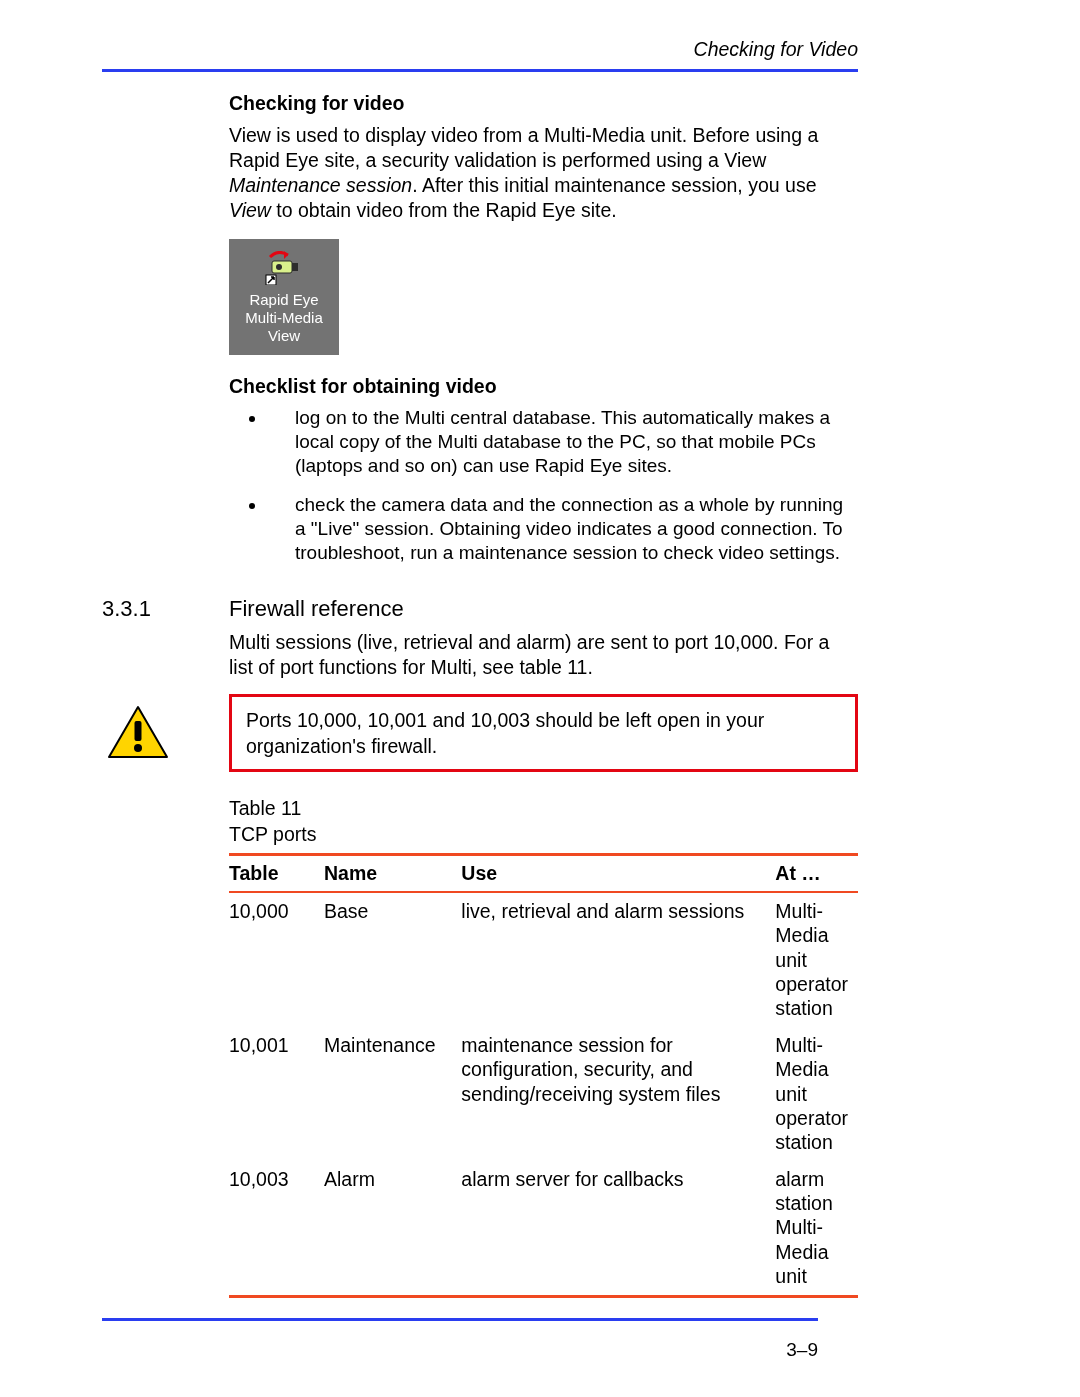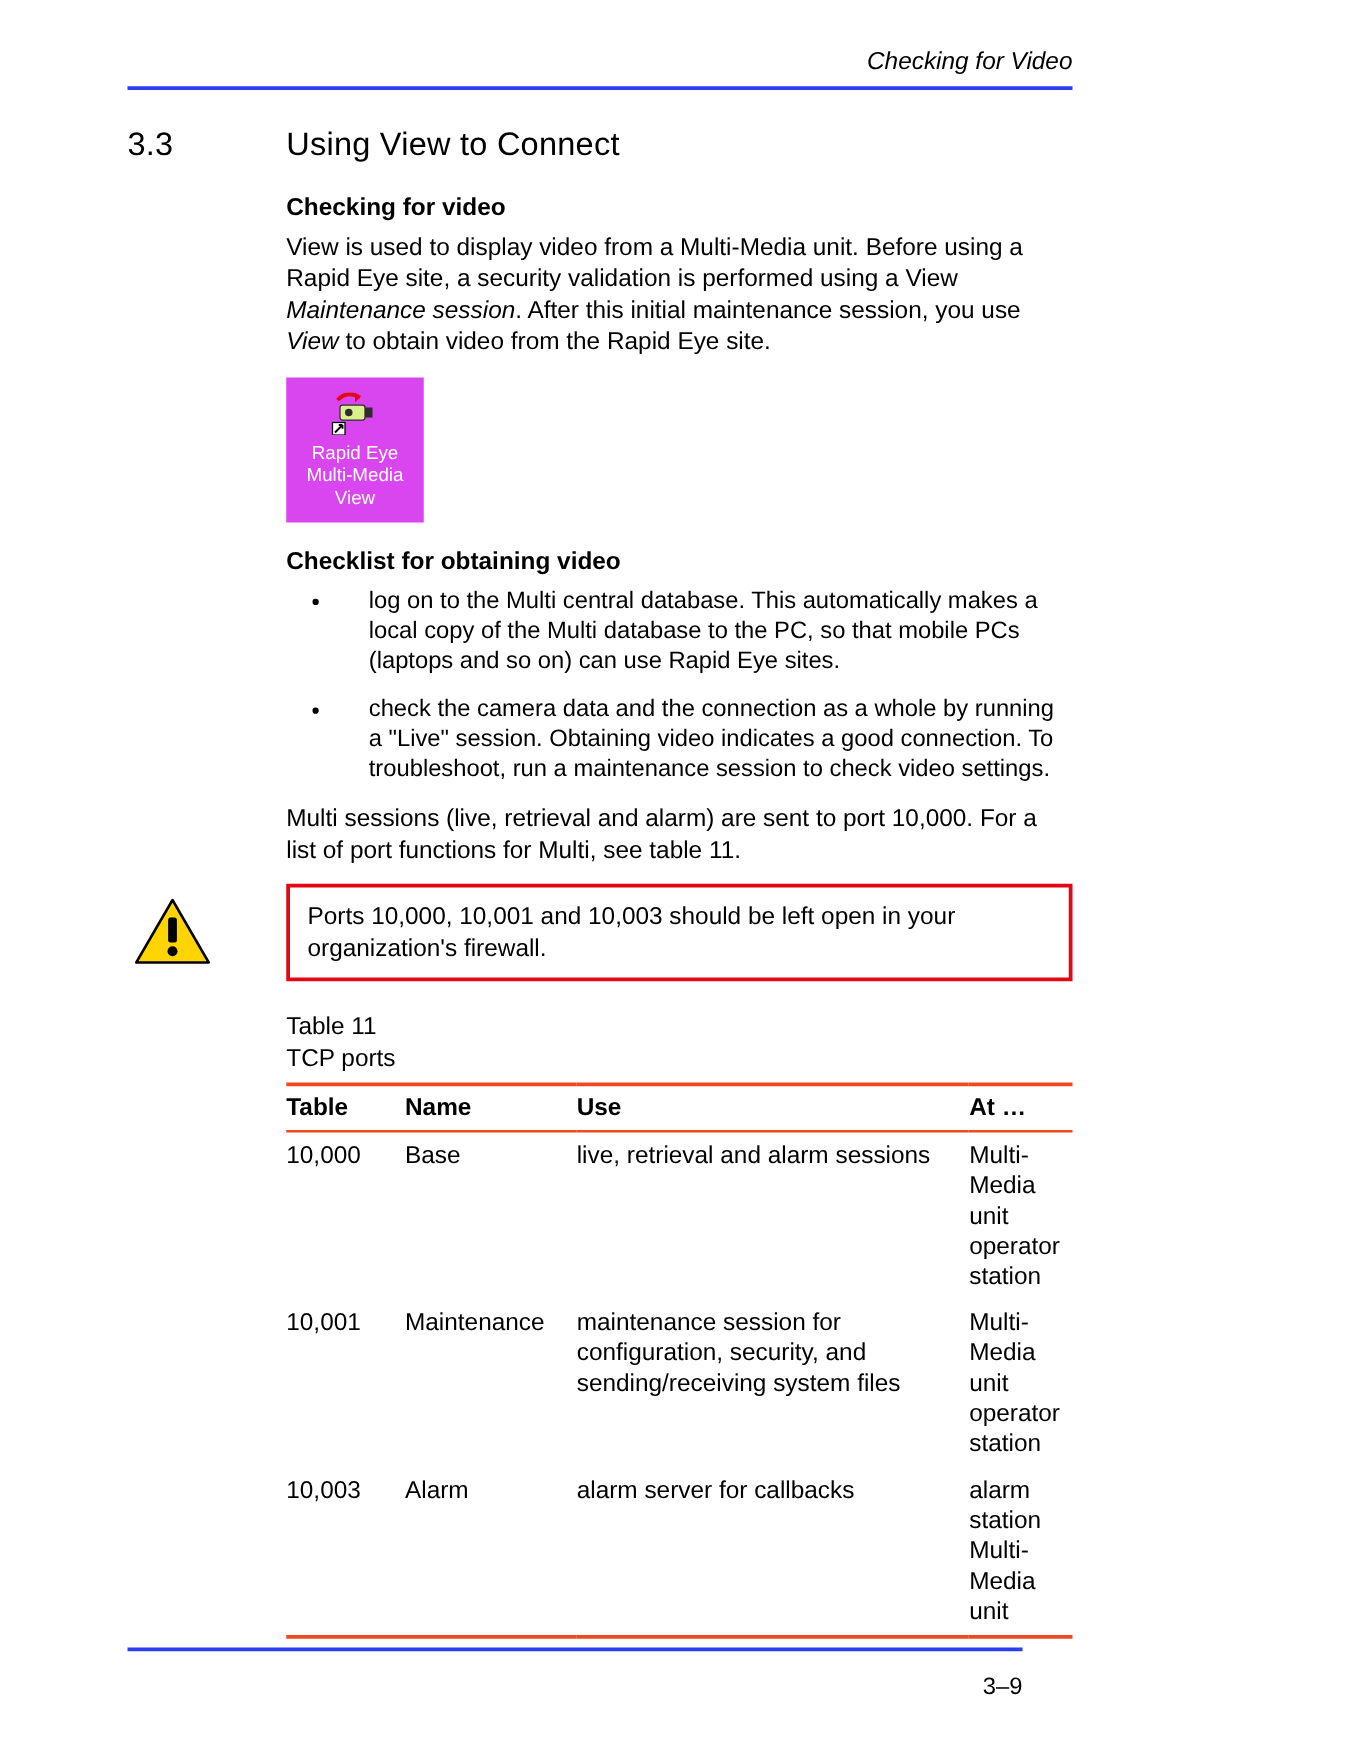--- a/index.html
+++ b/index.html
@@ -56,21 +56,21 @@
   }
   .body-text {
     font-size: 19.5px;
     line-height: 1.28;
     margin: 0 0 10px 0;
   }
   .body-text em { font-style: italic; }
   .icon-block {
     display: inline-block;
     width: 110px;
-    background: #d946ef;
+    background: #737373;
     padding: 12px 6px 10px 6px;
     text-align: center;
     color: #fff;
     font-size: 15px;
     line-height: 1.2;
     box-sizing: border-box;
     margin-top: 6px;
   }
   .icon-block svg { display: block; margin: 0 auto 6px auto; }
   .fig-caption {
@@ -165,24 +165,20 @@
   }
 </style>
 </head>
 <body>
 
 <div class="page">
 
   <div class="running-head">Checking for Video</div>
   <hr class="blue-rule">
 
-  <div class="section-row">
-    <div class="section-num">3.3</div>
-    <div class="section-title">Using View to Connect</div>
-  </div>
 
   <div class="content-col">
 
     <div class="subhead">Checking for video</div>
     <p class="body-text">
       <span>View is used to display video from a Multi-Media unit. Before using a Rapid Eye site, a security validation is performed using a View </span><em>Maintenance session</em><span>. After this initial maintenance session, you use </span><em>View</em><span> to obtain video from the Rapid Eye site.</span>
     </p>
 
     <div class="icon-block">
       <svg width="40" height="34" viewBox="0 0 40 34">
@@ -202,20 +198,24 @@
       <div>View</div>
     </div>
 
     <div class="subhead">Checklist for obtaining video</div>
     <ul class="checklist">
       <li>log on to the Multi central database. This automatically makes a local copy of the Multi database to the PC, so that mobile PCs (laptops and so on) can use Rapid Eye sites.</li>
       <li>check the camera data and the connection as a whole by running a "Live" session. Obtaining video indicates a good connection. To troubleshoot, run a maintenance session to check video settings.</li>
     </ul>
   </div>
 
+  <div class="sub-section-row">
+    <div class="sub-num">3.3.1</div>
+    <div class="sub-title">Firewall reference</div>
+  </div>
 
   <div class="content-col">
     <p class="body-text">Multi sessions (live, retrieval and alarm) are sent to port 10,000. For a list of port functions for Multi, see table 11.</p>
   </div>
 
   <div class="warn-row">
     <div class="warn-icon">
       <svg width="62" height="56" viewBox="0 0 62 56">
         <polygon points="31,2 60,52 2,52" fill="#ffd400" stroke="#000" stroke-width="2" stroke-linejoin="round"></polygon>
         <rect x="27.5" y="16" width="7" height="20" rx="2" fill="#000"></rect>

